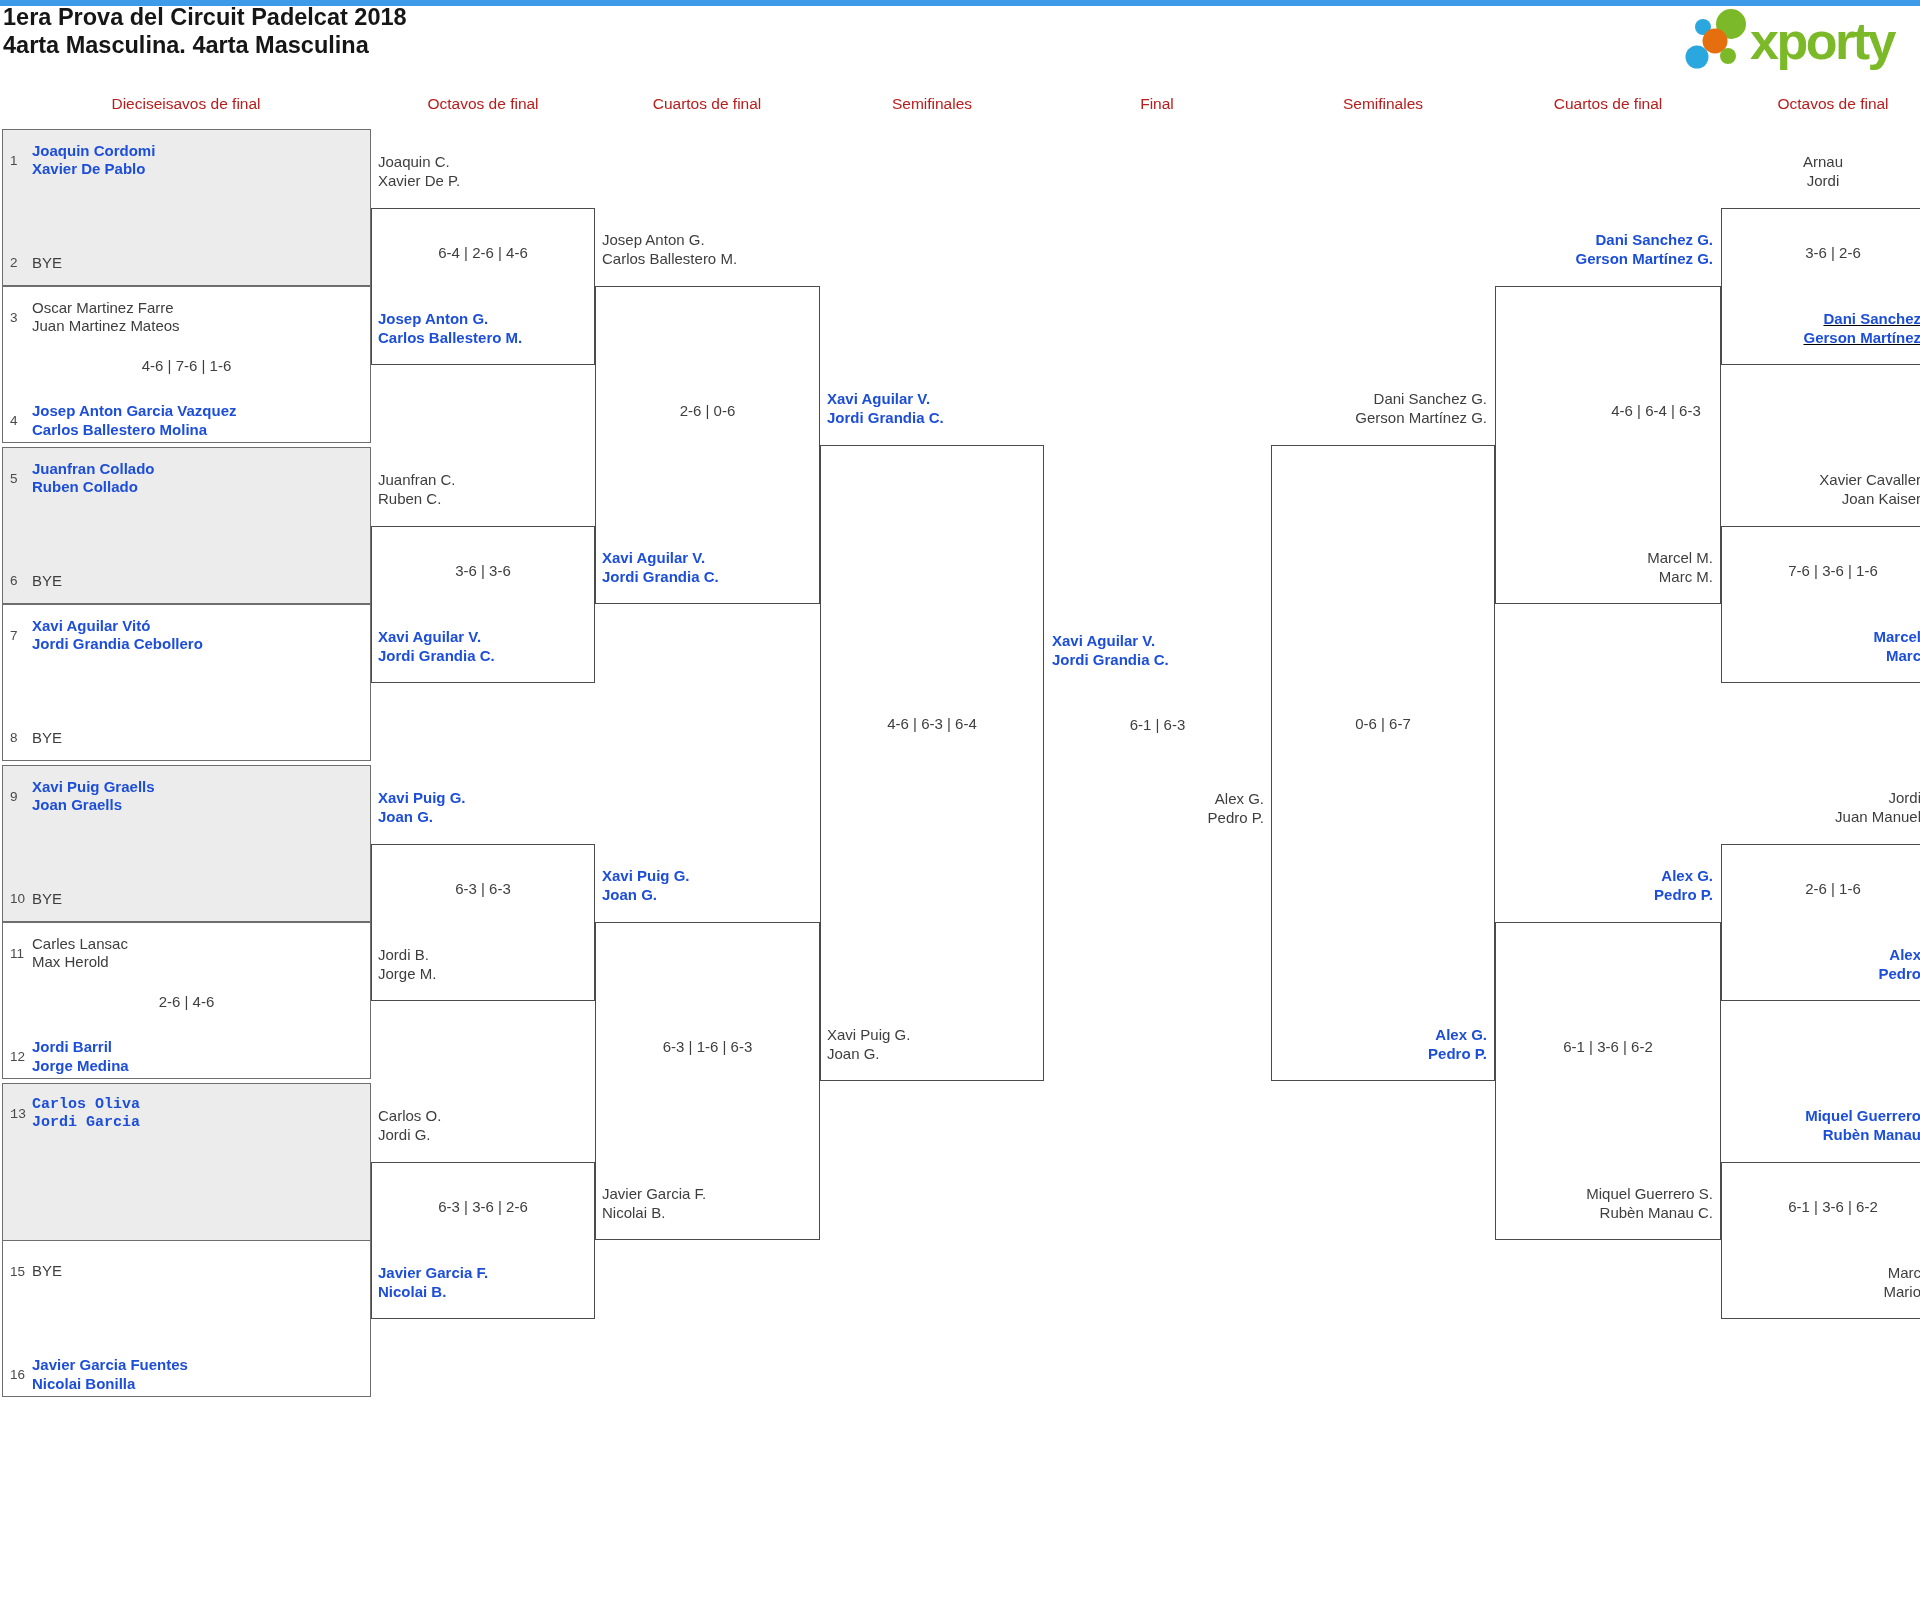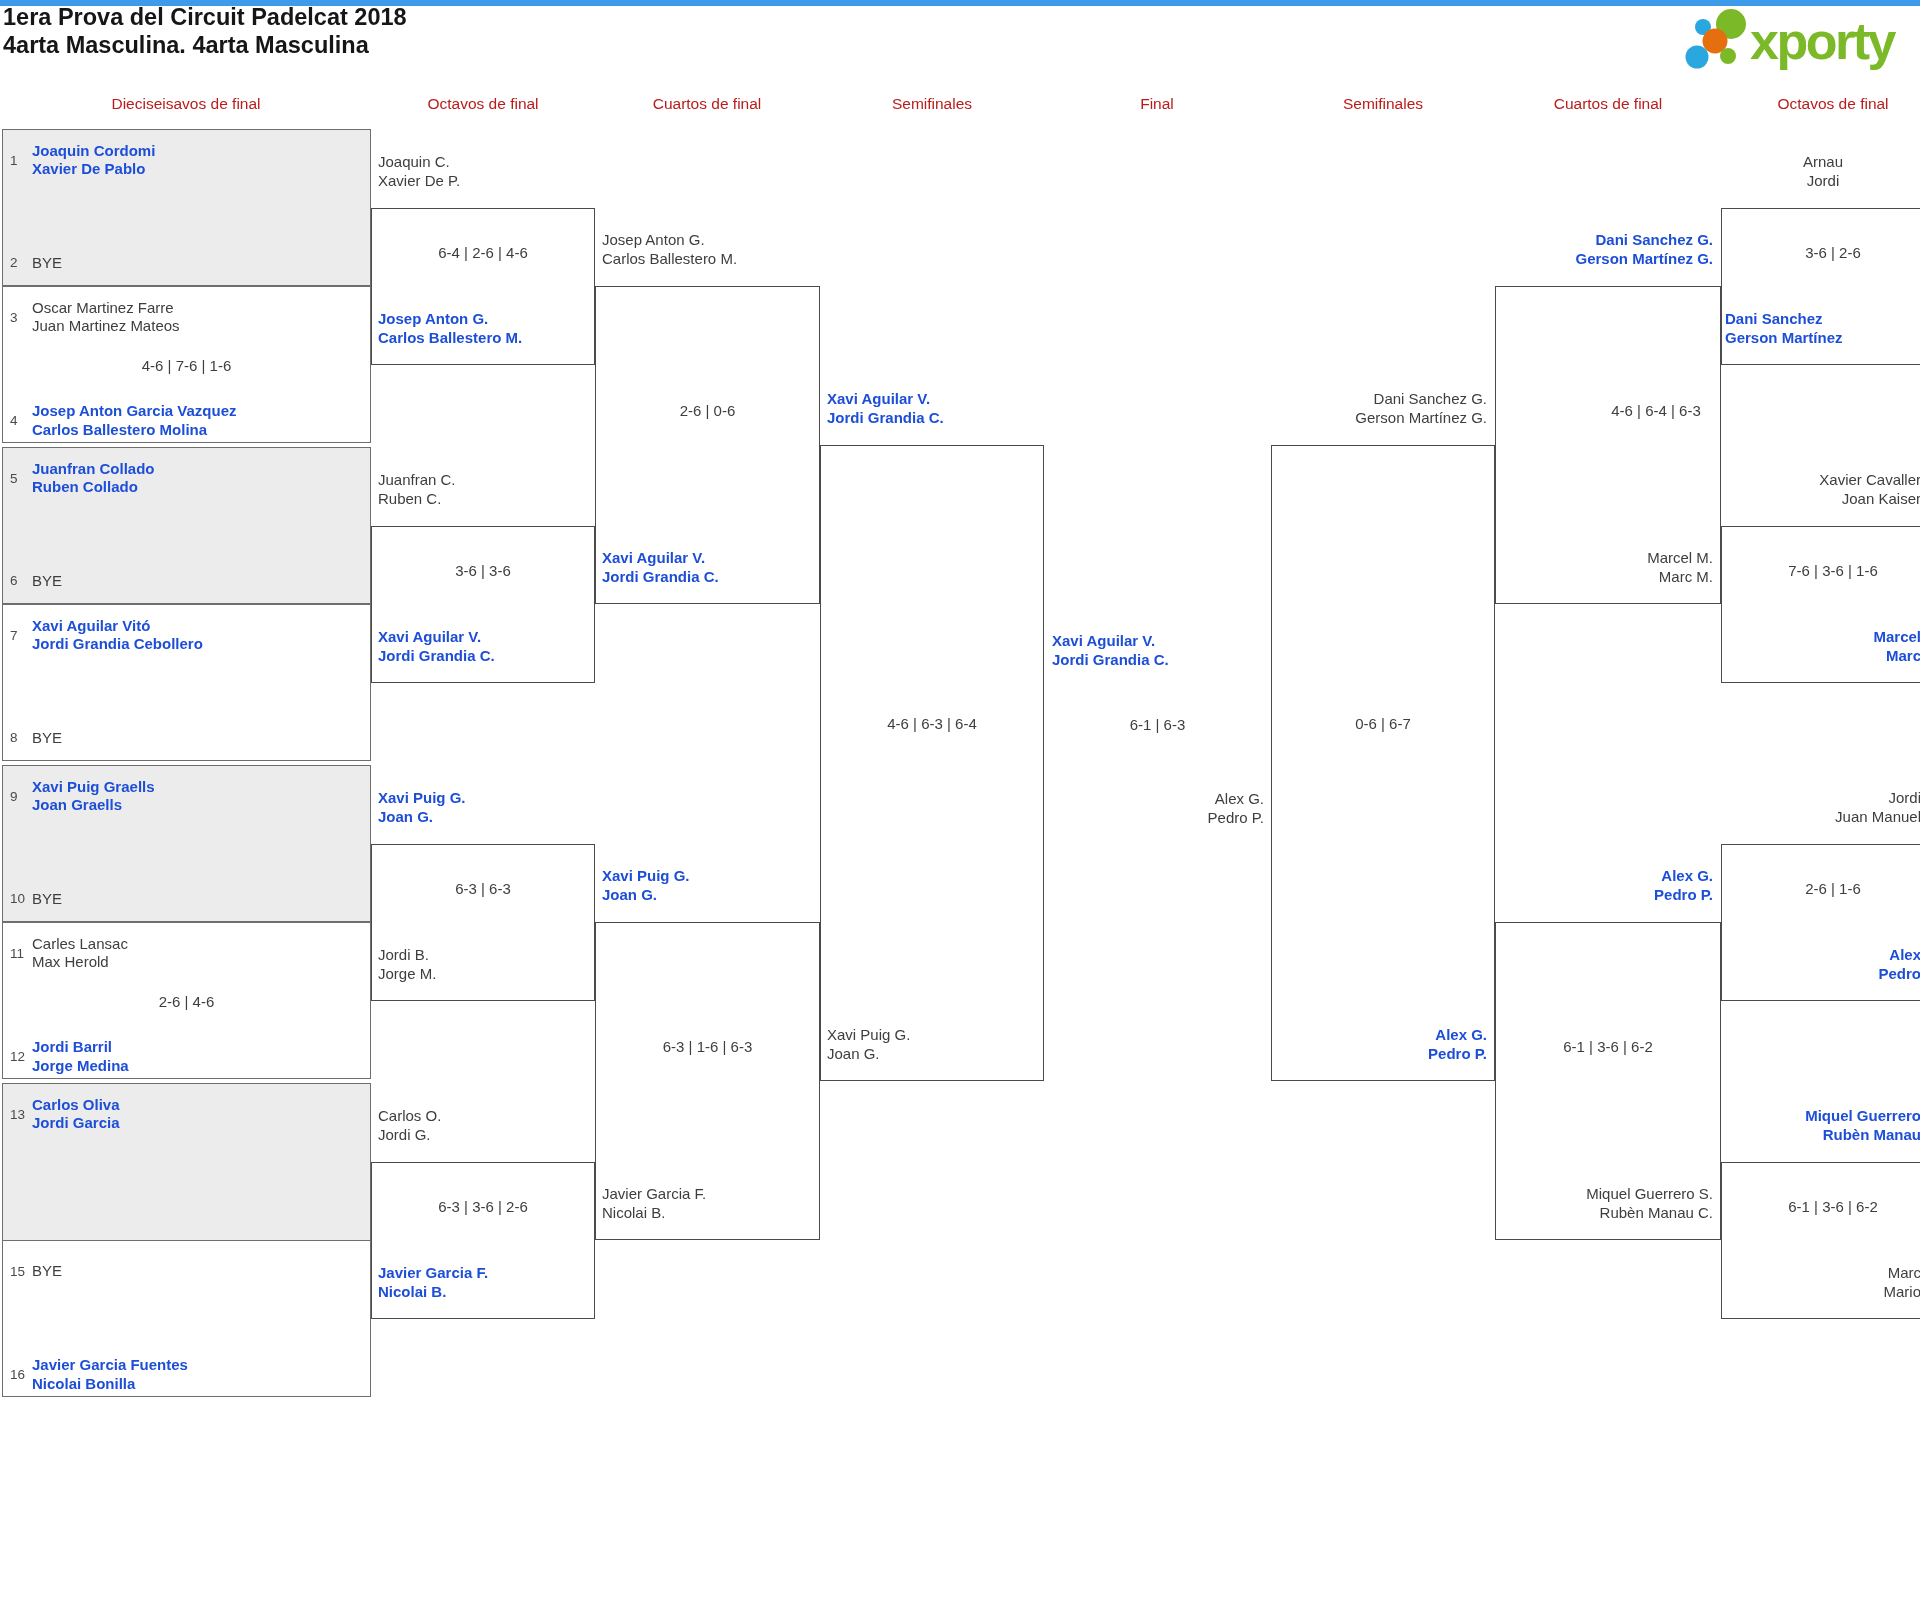--- a/index.html
+++ b/index.html
@@ -136,21 +136,21 @@
         </div>
         <div class="r16score">2-6 | 4-6</div>
         <div class="slot" style="bottom: 3px;">
           <div class="num">12</div>
           <div class="tnames">
             <div class="b">Jordi Barril</div>
             <div class="b">Jorge Medina</div>
           </div>
         </div>
       </div>
-      <div class="r16box grey" style="left: 2px; top: 1083px; width: 369px; height: 204px;">
+      <div class="r16box grey" style="left: 2px; top: 1083px; width: 369px; height: 204px; font-family: Liberation Mono, monospace;">
         <div class="slot" style="top: 7px; height: 46px;">
           <div class="num">13</div>
           <div class="tnames">
             <div class="b">Carlos Oliva</div>
             <div class="b">Jordi Garcia</div>
           </div>
         </div>
         <div class="slot" style="bottom: 13px;">
           <div class="num">14</div>
           <div class="tnames">
@@ -281,21 +281,21 @@
       <div class="team" style="left: 1513px; top: 1185px; width: 200px; text-align: right;">
         <div class="t">Miquel Guerrero S.</div>
         <div class="t">Rubèn Manau C.</div>
       </div>
       <div class="mbox" style="left: 1721px; top: 208px; width: 224px; height: 157px;"></div>
       <div class="score" style="left: 1721px; top: 244px; width: 224px;">3-6 | 2-6</div>
       <div class="team" style="left: 1725px; top: 153px; width: 196px; text-align: center;">
         <div class="t">Arnau</div>
         <div class="t">Jordi</div>
       </div>
-      <div class="team" style="left: 1725px; top: 310px; width: 196px; ">
+      <div class="team" style="left: 1725px; top: 310px; width: 196px; text-align: right; text-decoration: underline;">
         <div class="b">Dani Sanchez</div>
         <div class="b">Gerson Martínez</div>
       </div>
       <div class="mbox" style="left: 1721px; top: 526px; width: 224px; height: 157px;"></div>
       <div class="score" style="left: 1721px; top: 562px; width: 224px;">7-6 | 3-6 | 1-6</div>
       <div class="team" style="left: 1725px; top: 471px; width: 196px; text-align: right;">
         <div class="t">Xavier Cavaller</div>
         <div class="t">Joan Kaiser</div>
       </div>
       <div class="team" style="left: 1725px; top: 628px; width: 196px; text-align: right;">

